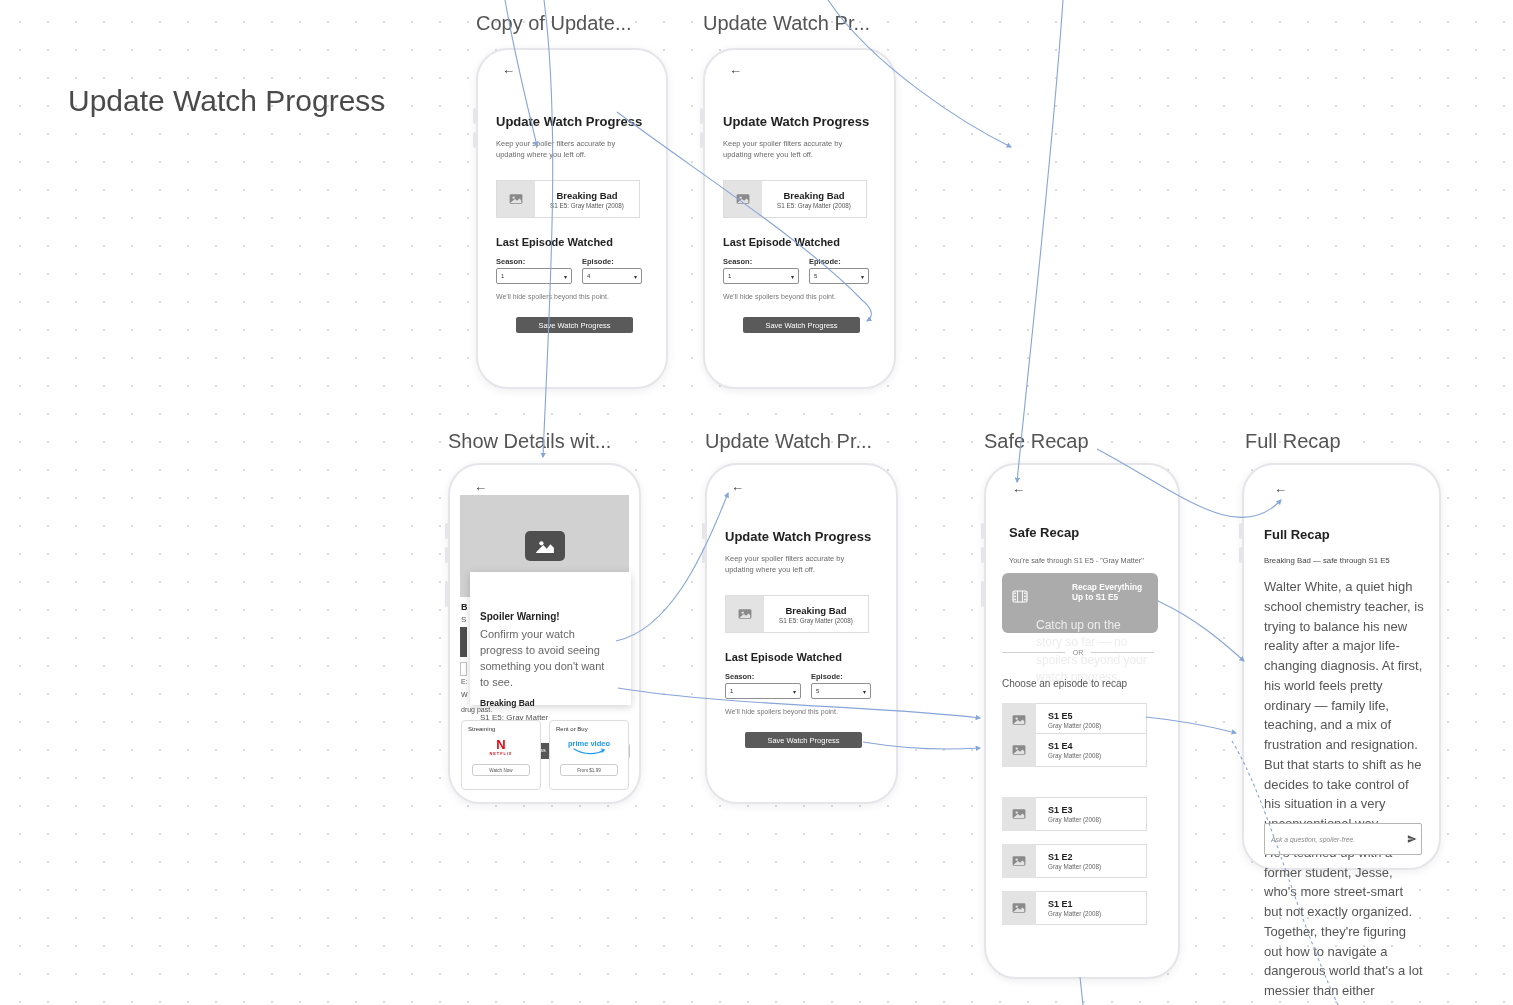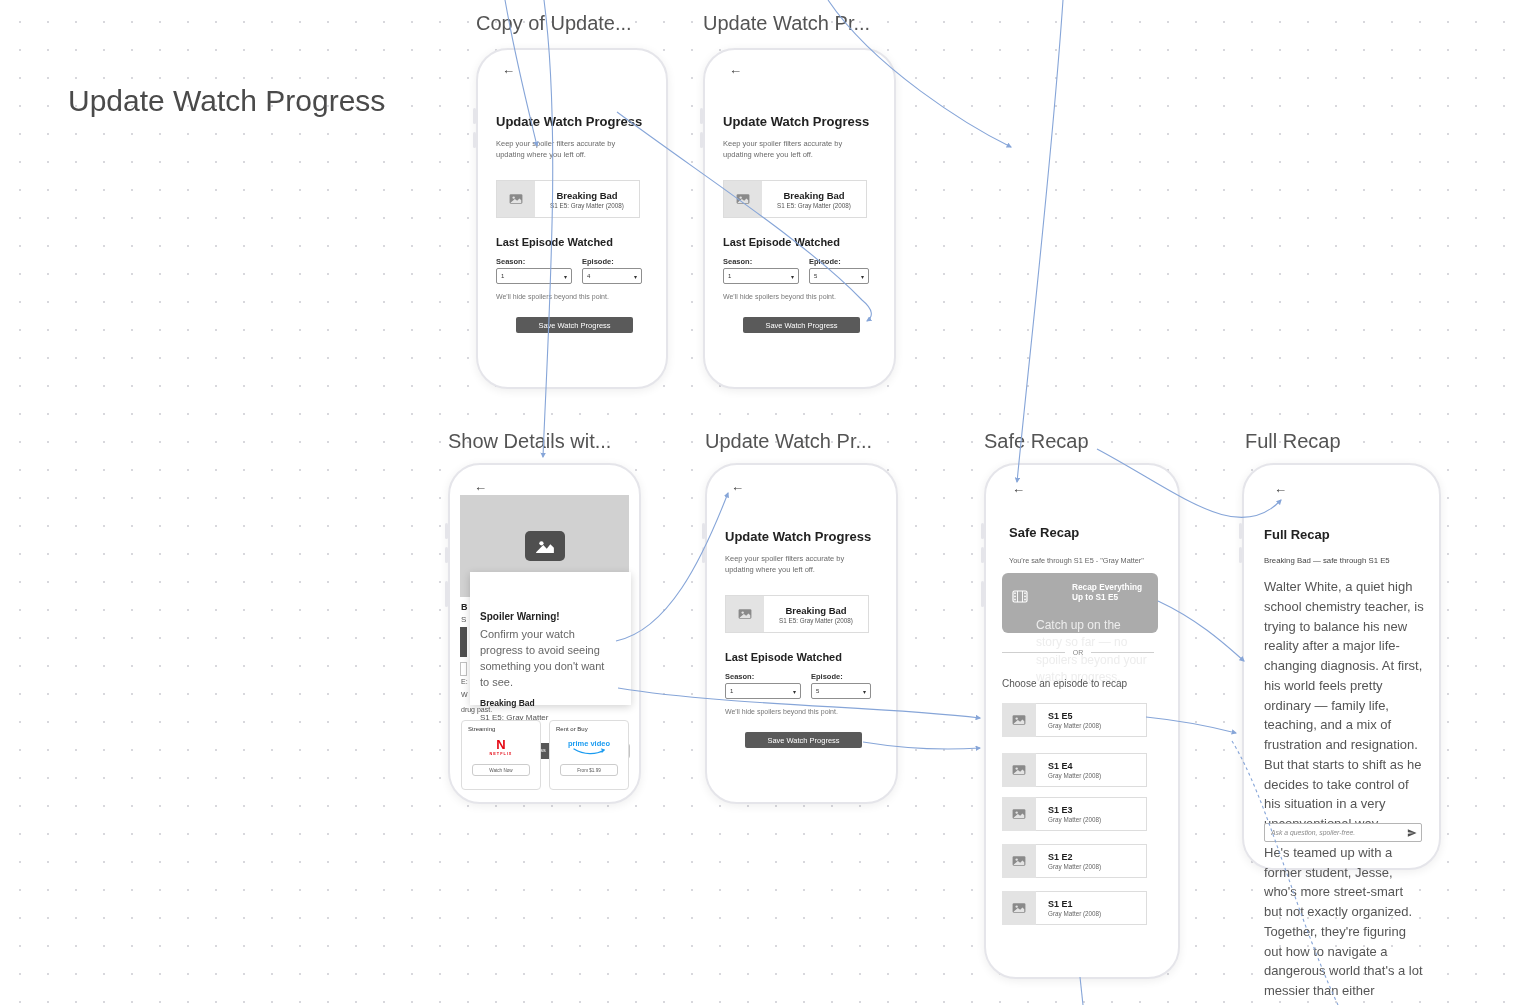--- a/index.html
+++ b/index.html
@@ -84,21 +84,21 @@
   .ep-card { position:absolute; left:16px; width:145px; height:34px; display:flex; cursor:pointer; }
   .ep-body { flex:1; border:1px solid #ddd; border-left:none; background:#fff; display:flex; flex-direction:column; justify-content:center; padding-left:12px; }
   .ep-title { font-size:9px; font-weight:bold; color:#1d1d1d; }
   .ep-meta  { font-size:6.3px; color:#666; margin-top:1px; }
 
   
   .fr-heading  { position:absolute; left:20px; top:62px; font-size:13px; font-weight:bold; color:#222; }
   .fr-subtitle { position:absolute; left:20px; top:91px; font-size:7.8px; color:#444; }
   .fr-body { position:absolute; left:20px; top:112px; width:160px; }
   .fr-body p { font-size:13px; color:#555; line-height:1.52; margin-bottom:9px; }
-  .ask-wrap { position:absolute; left:20px; top:358px; width:158px; height:19px; border:1px solid #b5b5b5; border-radius:2px;
+  .ask-wrap { position:absolute; left:20px; top:358px; width:158px; height:32px; border:1px solid #b5b5b5; border-radius:2px;
               display:flex; align-items:center; background:#fff; }
   .ask-input { flex:1; border:none; outline:none; font-size:6.8px; font-style:italic; color:#555; padding:0 6px; font-family:"Liberation Sans", sans-serif; background:transparent; }
   .ask-input::placeholder { color:#8a8a8a; }
   .send-btn { width:18px; display:flex; align-items:center; justify-content:center; cursor:pointer; }
 
   .connectors { position:absolute; inset:0; z-index:50; pointer-events:none; }
 </style>
 </head>
 <body>
 
@@ -306,21 +306,21 @@
             <rect x="1" y="1" width="22" height="16" rx="2" fill="#8a8a8a"></rect>
             <circle cx="8" cy="6.5" r="2" fill="#e3e3e3"></circle>
             <path d="M3 15 L10 9 L14 12 L18 8 L21 11 V16 H3 Z" fill="#e3e3e3"></path>
           </svg>
         </div>
       <div class="ep-body">
           <div class="ep-title">S1 E5</div>
           <div class="ep-meta">Gray Matter (2008)</div>
         </div>
     </div>
-    <div class="ep-card" style="top:288px;">
+    <div class="ep-card" style="top:268px;">
       <div class="thumb" style="width:34px;">
           <svg viewBox="0 0 24 18">
             <rect x="1" y="1" width="22" height="16" rx="2" fill="#8a8a8a"></rect>
             <circle cx="8" cy="6.5" r="2" fill="#e3e3e3"></circle>
             <path d="M3 15 L10 9 L14 12 L18 8 L21 11 V16 H3 Z" fill="#e3e3e3"></path>
           </svg>
         </div>
       <div class="ep-body">
           <div class="ep-title">S1 E4</div>
           <div class="ep-meta">Gray Matter (2008)</div>

